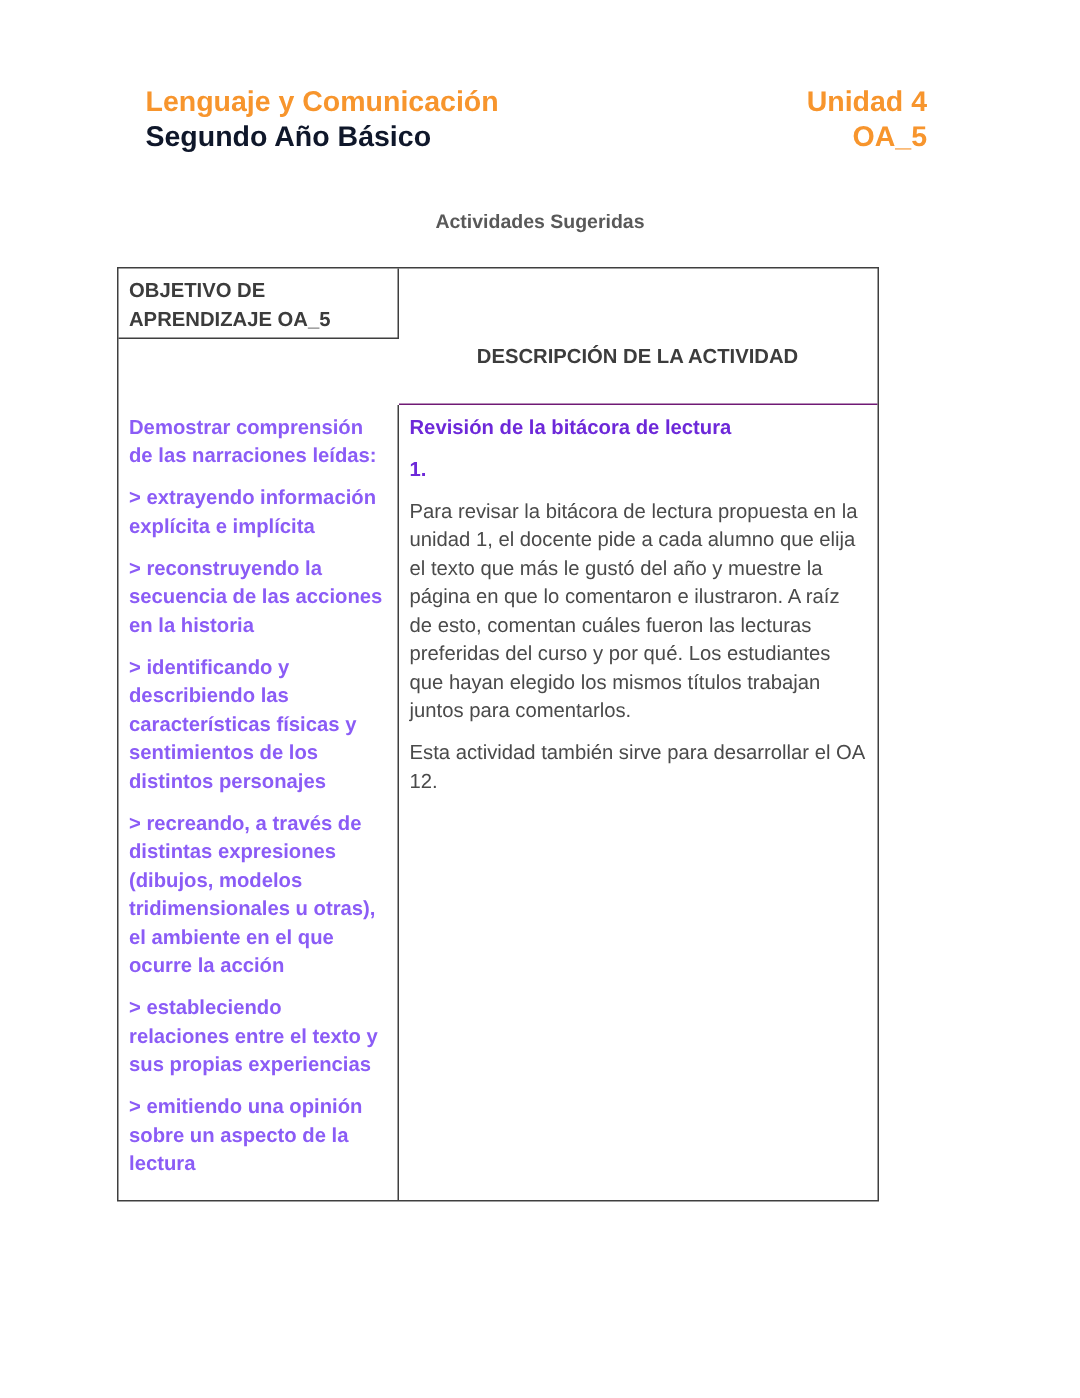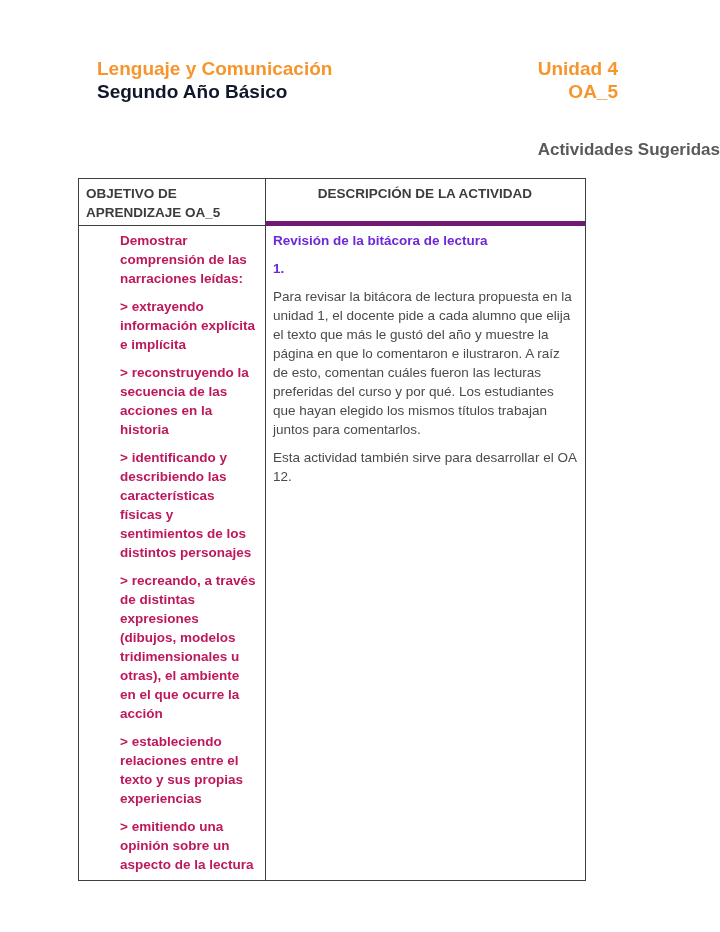--- a/index.html
+++ b/index.html
@@ -45,24 +45,24 @@
     font-weight: bold;
     font-size: 19px;
     line-height: 23px;
   }
 
   
   .section-title {
     position: absolute;
     left: 0; top: 140px;
     width: 720px;
-    text-align: right;
+    text-align: center;
     color: #595959;
     font-weight: bold;
-    font-size: 17px;
+    font-size: 13px;
   }
 
   
   .doc-table {
     position: absolute;
     left: 78px; top: 178px;
     width: 508px;
     display: grid;
     grid-template-columns: 187px 1fr;
     border: 1px solid #3f3f3f;
@@ -77,29 +77,29 @@
     font-weight: bold;
     color: #3c3c3c;
     height: 47px;
   }
   .th-objective {
     border-right: 1px solid #3f3f3f;
     border-bottom: 1px solid #3f3f3f;
     text-align: left;
   }
   .th-activity {
-    border-bottom: 5px solid #701a75;
+    border-bottom: 1px solid #701a75;
     text-align: center;
+    margin-top: 44px;
   }
   .td-objective {
     border-right: 1px solid #3f3f3f;
     min-height: 530px;
     font-weight: bold;
-    color: #be185d;
-    margin-left: 34px;
+    color: #8b5cf6;
   }
   .td-activity {
     min-height: 530px;
     color: #4a4a4a;
   }
   .cell p { margin: 0 0 9px 0; }
   .cell p:last-child { margin-bottom: 0; }
   .activity-title, .activity-number { font-weight: bold; color: #6d28d9; }
 </style>
 </head>

